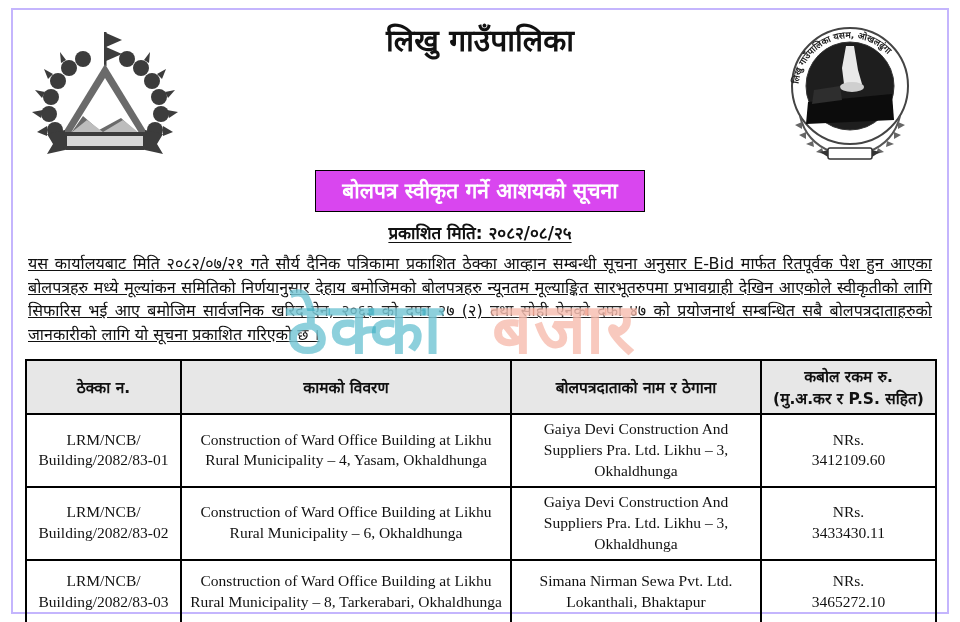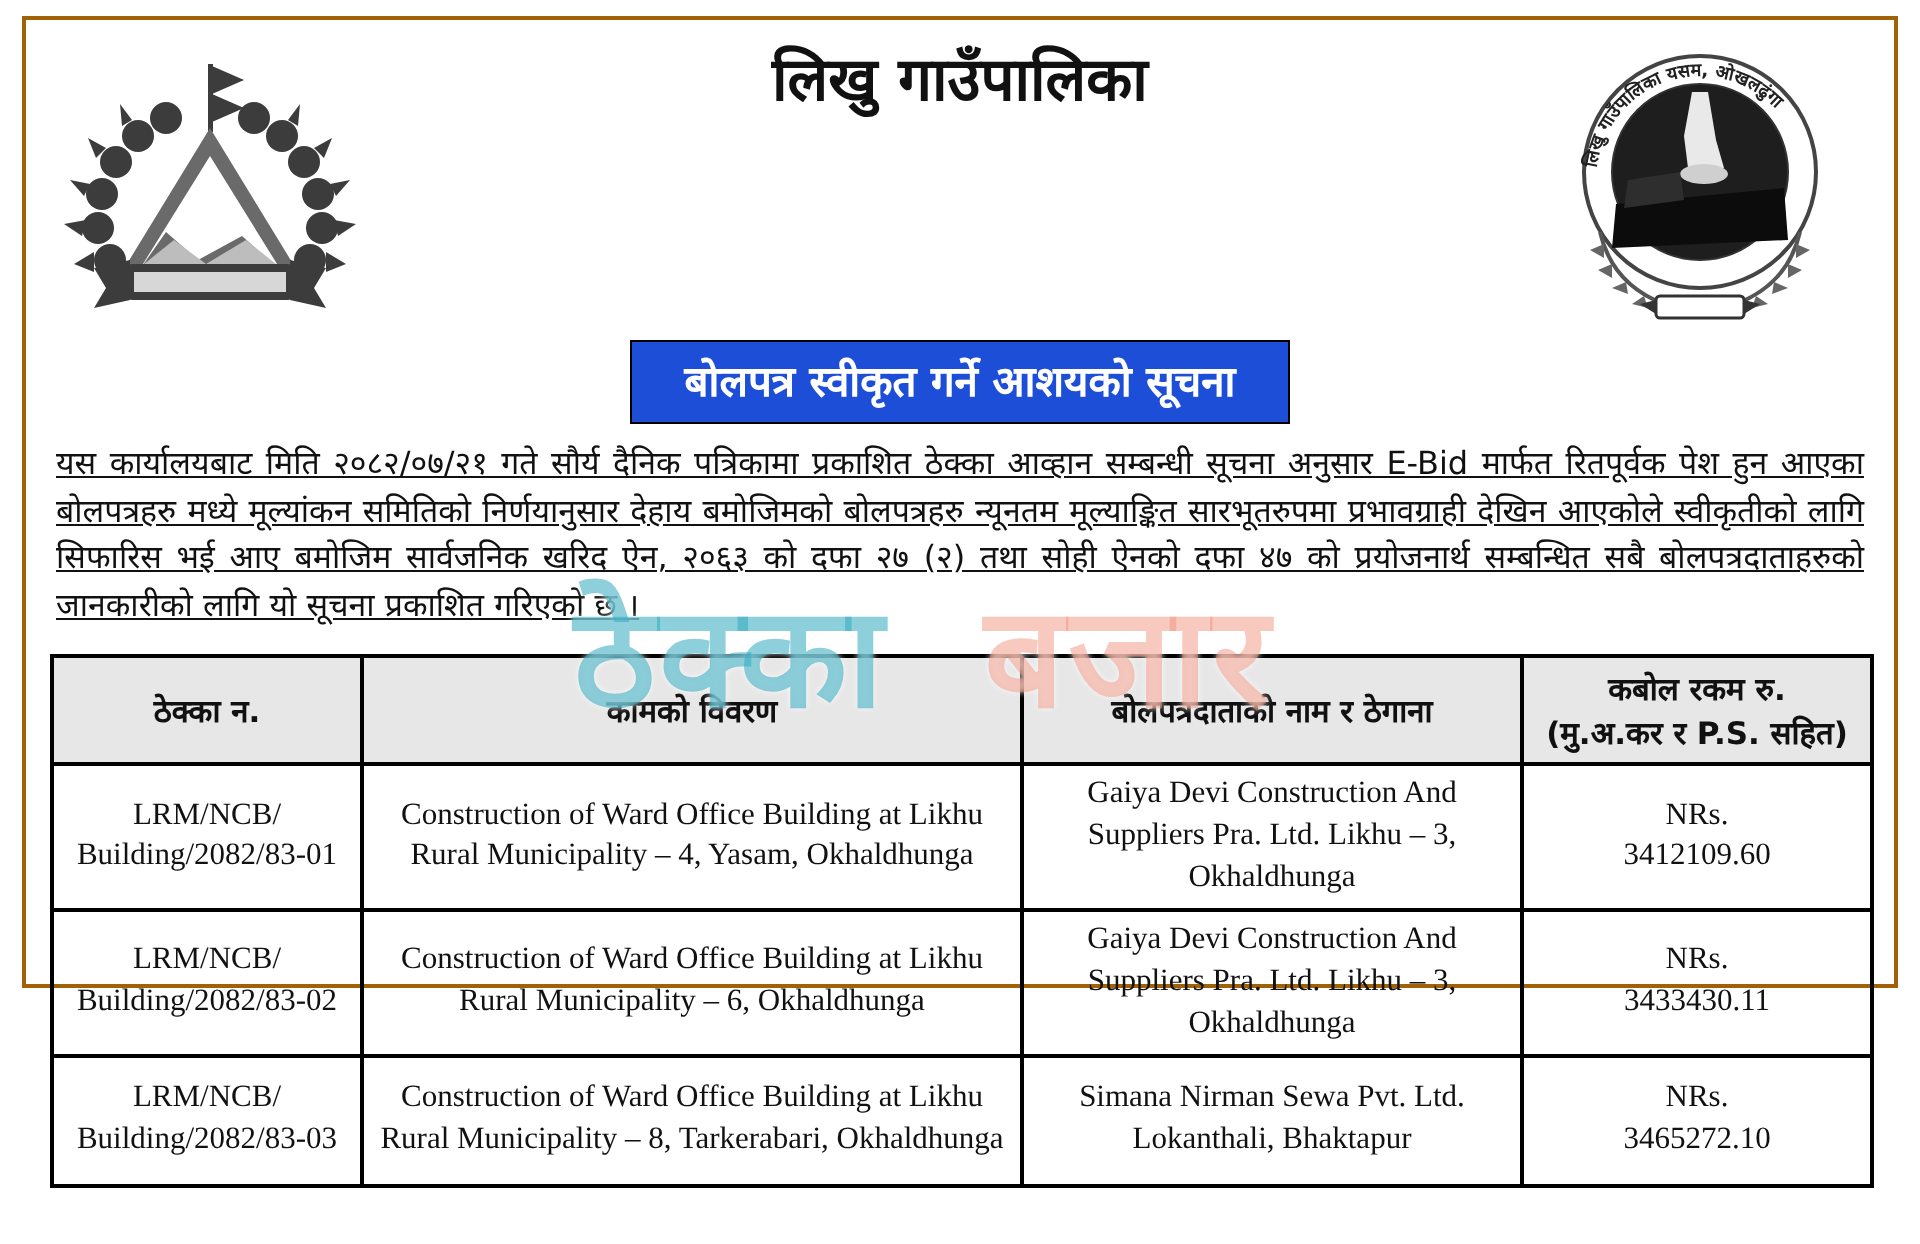--- a/index.html
+++ b/index.html
@@ -1,36 +1,36 @@
 <!DOCTYPE html>
 <html><head>
 <meta charset="utf-8">
 <style>
   * { margin:0; padding:0; box-sizing:border-box; }
   html,body { width:960px; height:622px; background:#ffffff; overflow:hidden; }
   body { font-family:"DejaVu Sans", sans-serif; color:#111; position:relative; }
 
   .frame {
-    position:absolute; left:11px; top:8px; width:938px; height:486px;
-    border:2px solid #a16207; background:#fff; padding:6px 12px 4px 12px;
+    position:absolute; left:11px; top:8px; width:938px; height:606px;
+    border:2px solid #c4b5fd; background:#fff; padding:6px 12px 4px 12px;
   }
 
   
   .header { display:flex; align-items:flex-start; justify-content:space-between; height:150px; }
   .emblem-box { width:165px; height:140px; flex:0 0 auto; padding-top:10px; }
   .seal-box   { width:165px; height:140px; flex:0 0 auto; padding-top:8px; }
   .header-center { flex:1 1 auto; text-align:center; padding-top:6px; }
   .org-name   { font-size:30px; font-weight:bold; line-height:1.25; }
   .office-name{ font-size:23px; font-weight:bold; line-height:1.3; }
   .addr       { font-size:18px; line-height:1.5; }
 
   
   .banner-wrap { text-align:center; margin-top:4px; }
   .banner {
-    display:inline-block; background:#1d4ed8; color:#fff;
+    display:inline-block; background:#d946ef; color:#fff;
     font-size:21px; font-weight:bold; padding:5px 26px 7px 26px;
     border:1px solid #000;
   }
   .pub-date-wrap { text-align:center; margin-top:9px; }
   .pub-date { display:inline-block; font-size:17px; font-weight:bold;
     text-decoration:underline; text-underline-offset:3px; }
 
   
   .body-para {
     margin:8px 3px 0 3px; font-size:16px; line-height:1.47;
@@ -167,20 +167,23 @@
         <polygon fill="#333" points="58,126 50,128 58,133"></polygon>
         <polygon fill="#333" points="102,126 110,128 102,133"></polygon>
       </svg>
     </div>
   </div>
 
   <div class="banner-wrap">
     <div class="banner">बोलपत्र स्वीकृत गर्ने आशयको सूचना</div>
   </div>
 
+  <div class="pub-date-wrap">
+    <span class="pub-date">प्रकाशित मिति: २०८२/०८/२५</span>
+  </div>
 
   <p class="body-para">यस कार्यालयबाट मिति २०८२/०७/२१ गते सौर्य दैनिक पत्रिकामा प्रकाशित ठेक्का आव्हान सम्बन्धी सूचना अनुसार E-Bid मार्फत रितपूर्वक पेश हुन आएका बोलपत्रहरु मध्ये मूल्यांकन समितिको निर्णयानुसार देहाय बमोजिमको बोलपत्रहरु न्यूनतम मूल्याङ्कित सारभूतरुपमा प्रभावग्राही देखिन आएकोले स्वीकृतीको लागि सिफारिस भई आए बमोजिम सार्वजनिक खरिद ऐन, २०६३  को दफा २७ (२) तथा सोही ऐनको दफा ४७ को प्रयोजनार्थ सम्बन्धित सबै बोलपत्रदाताहरुको जानकारीको लागि यो सूचना प्रकाशित गरिएको छ ।</p>
 
   <table class="notice-table">
     <colgroup>
       <col class="col-contract">
         <col class="col-work">
         <col class="col-bidder">
         <col class="col-amount">
     </colgroup>

